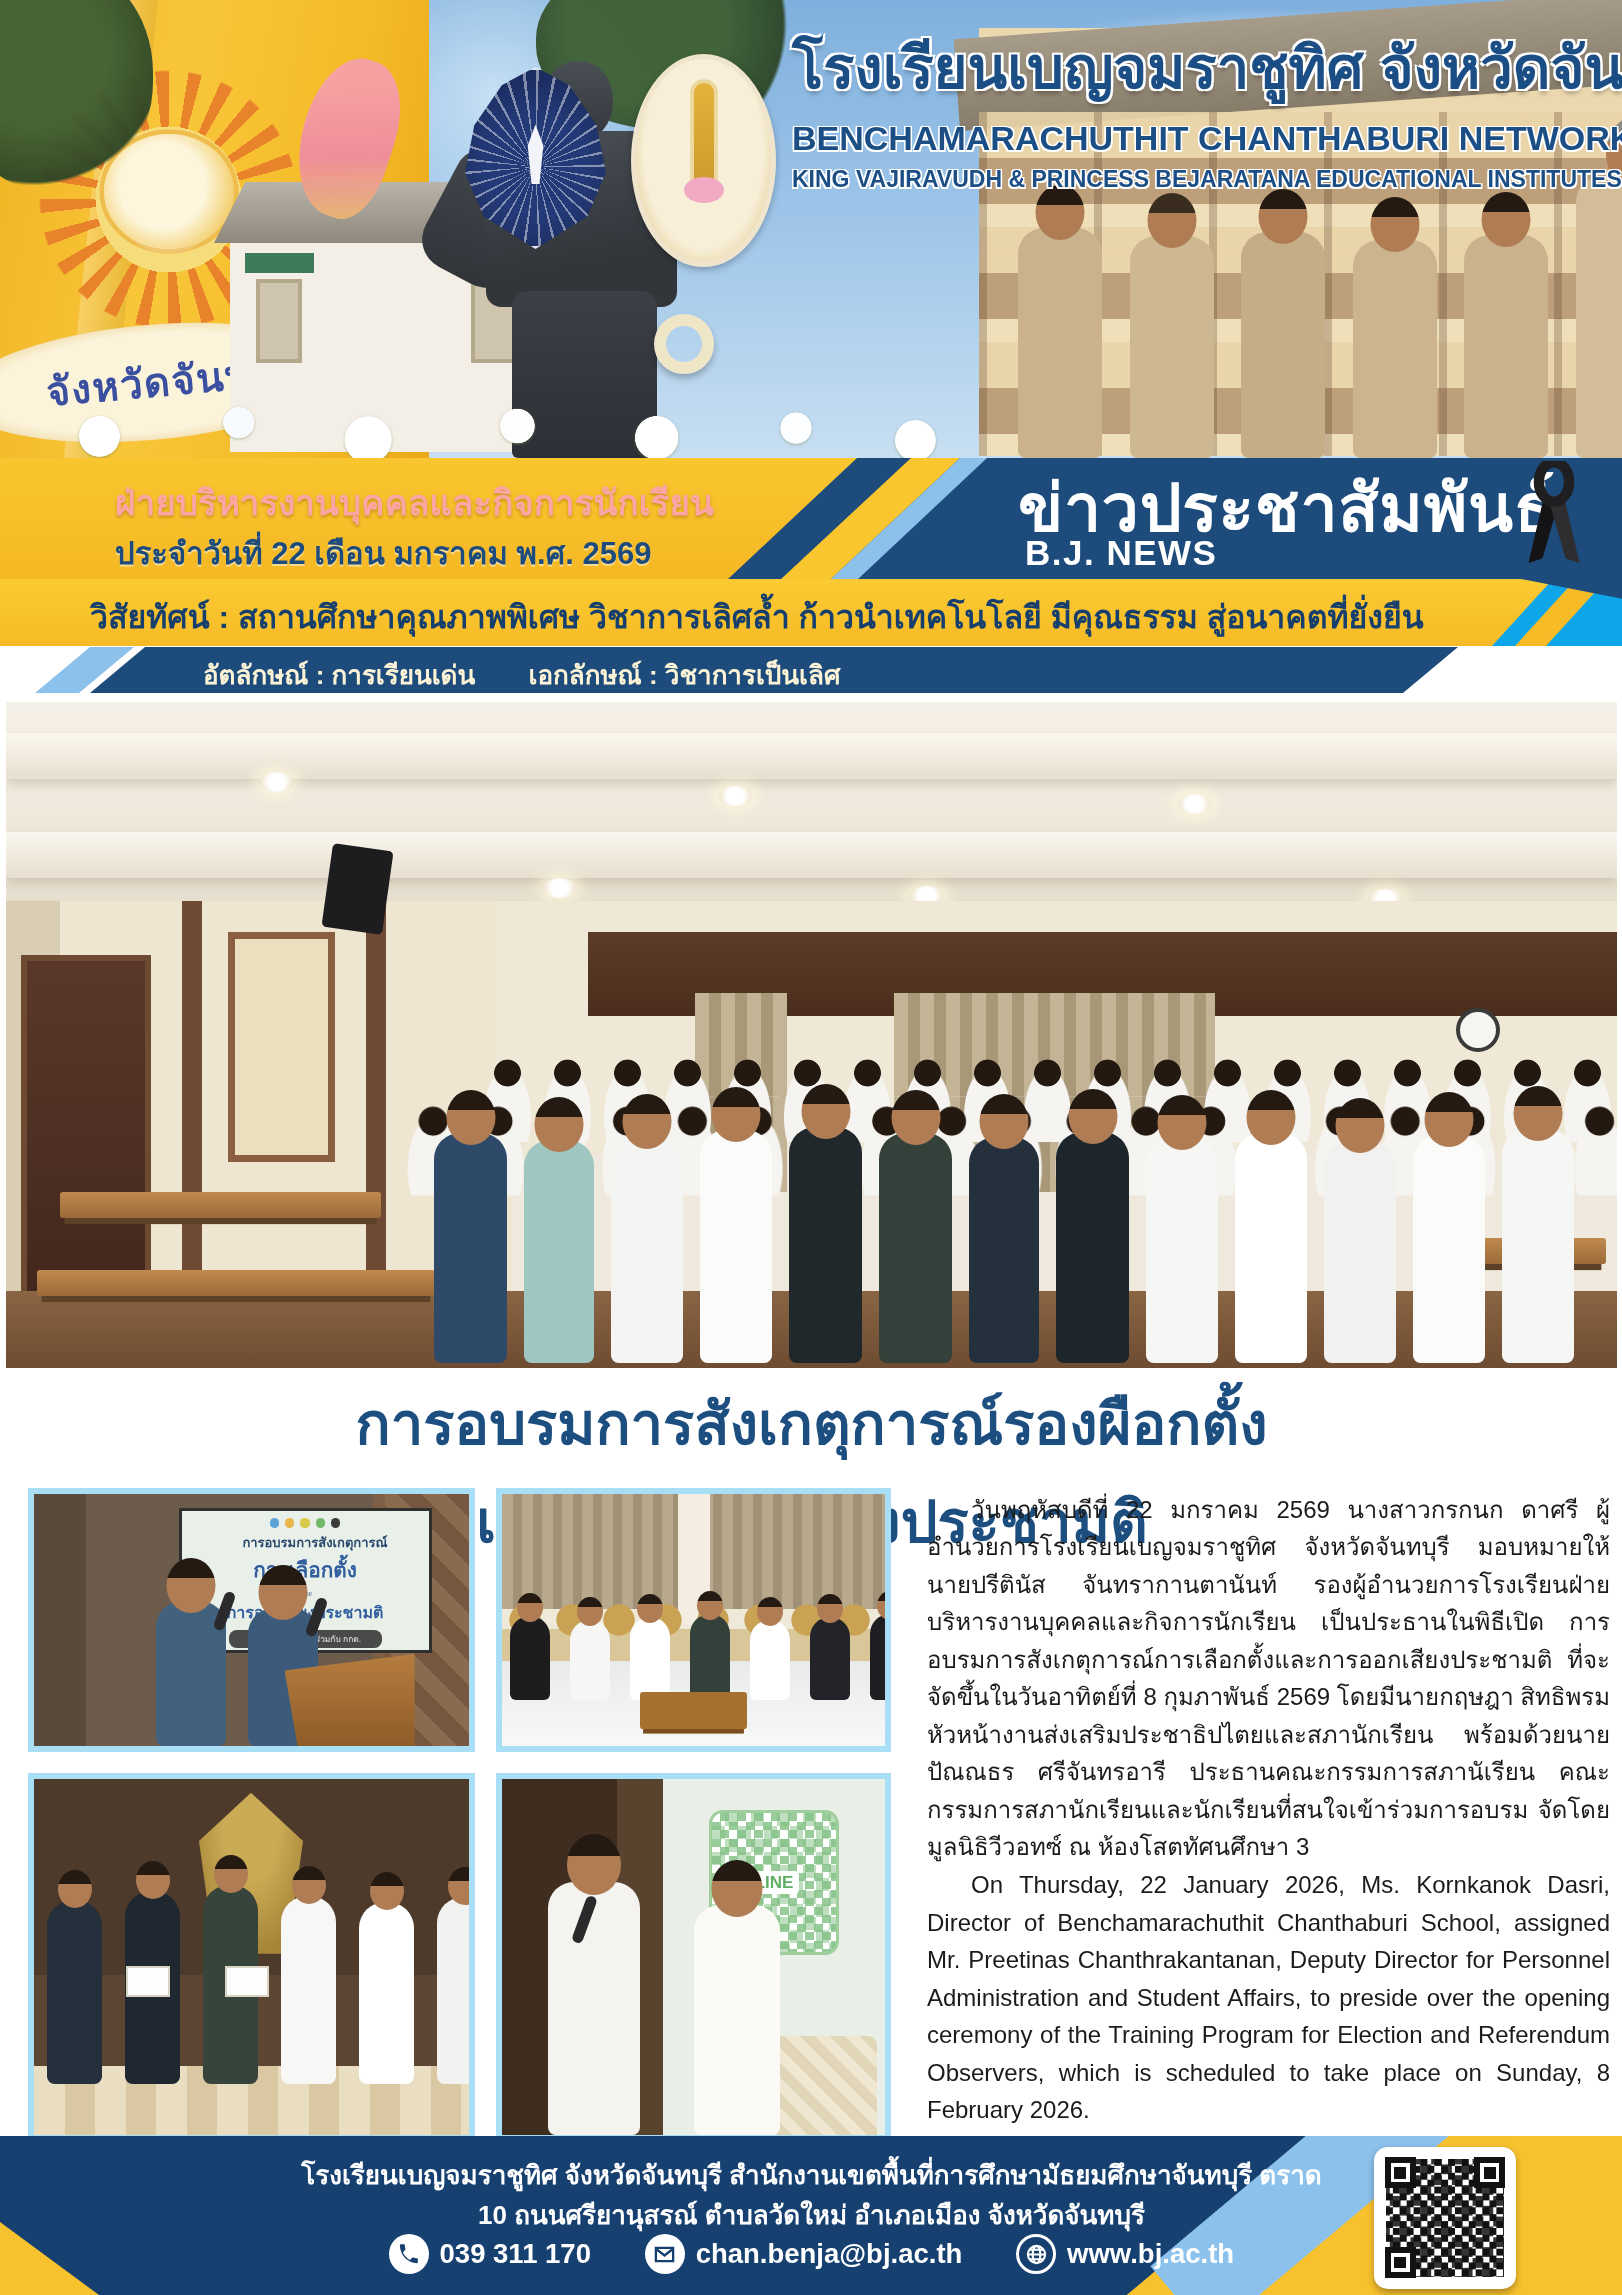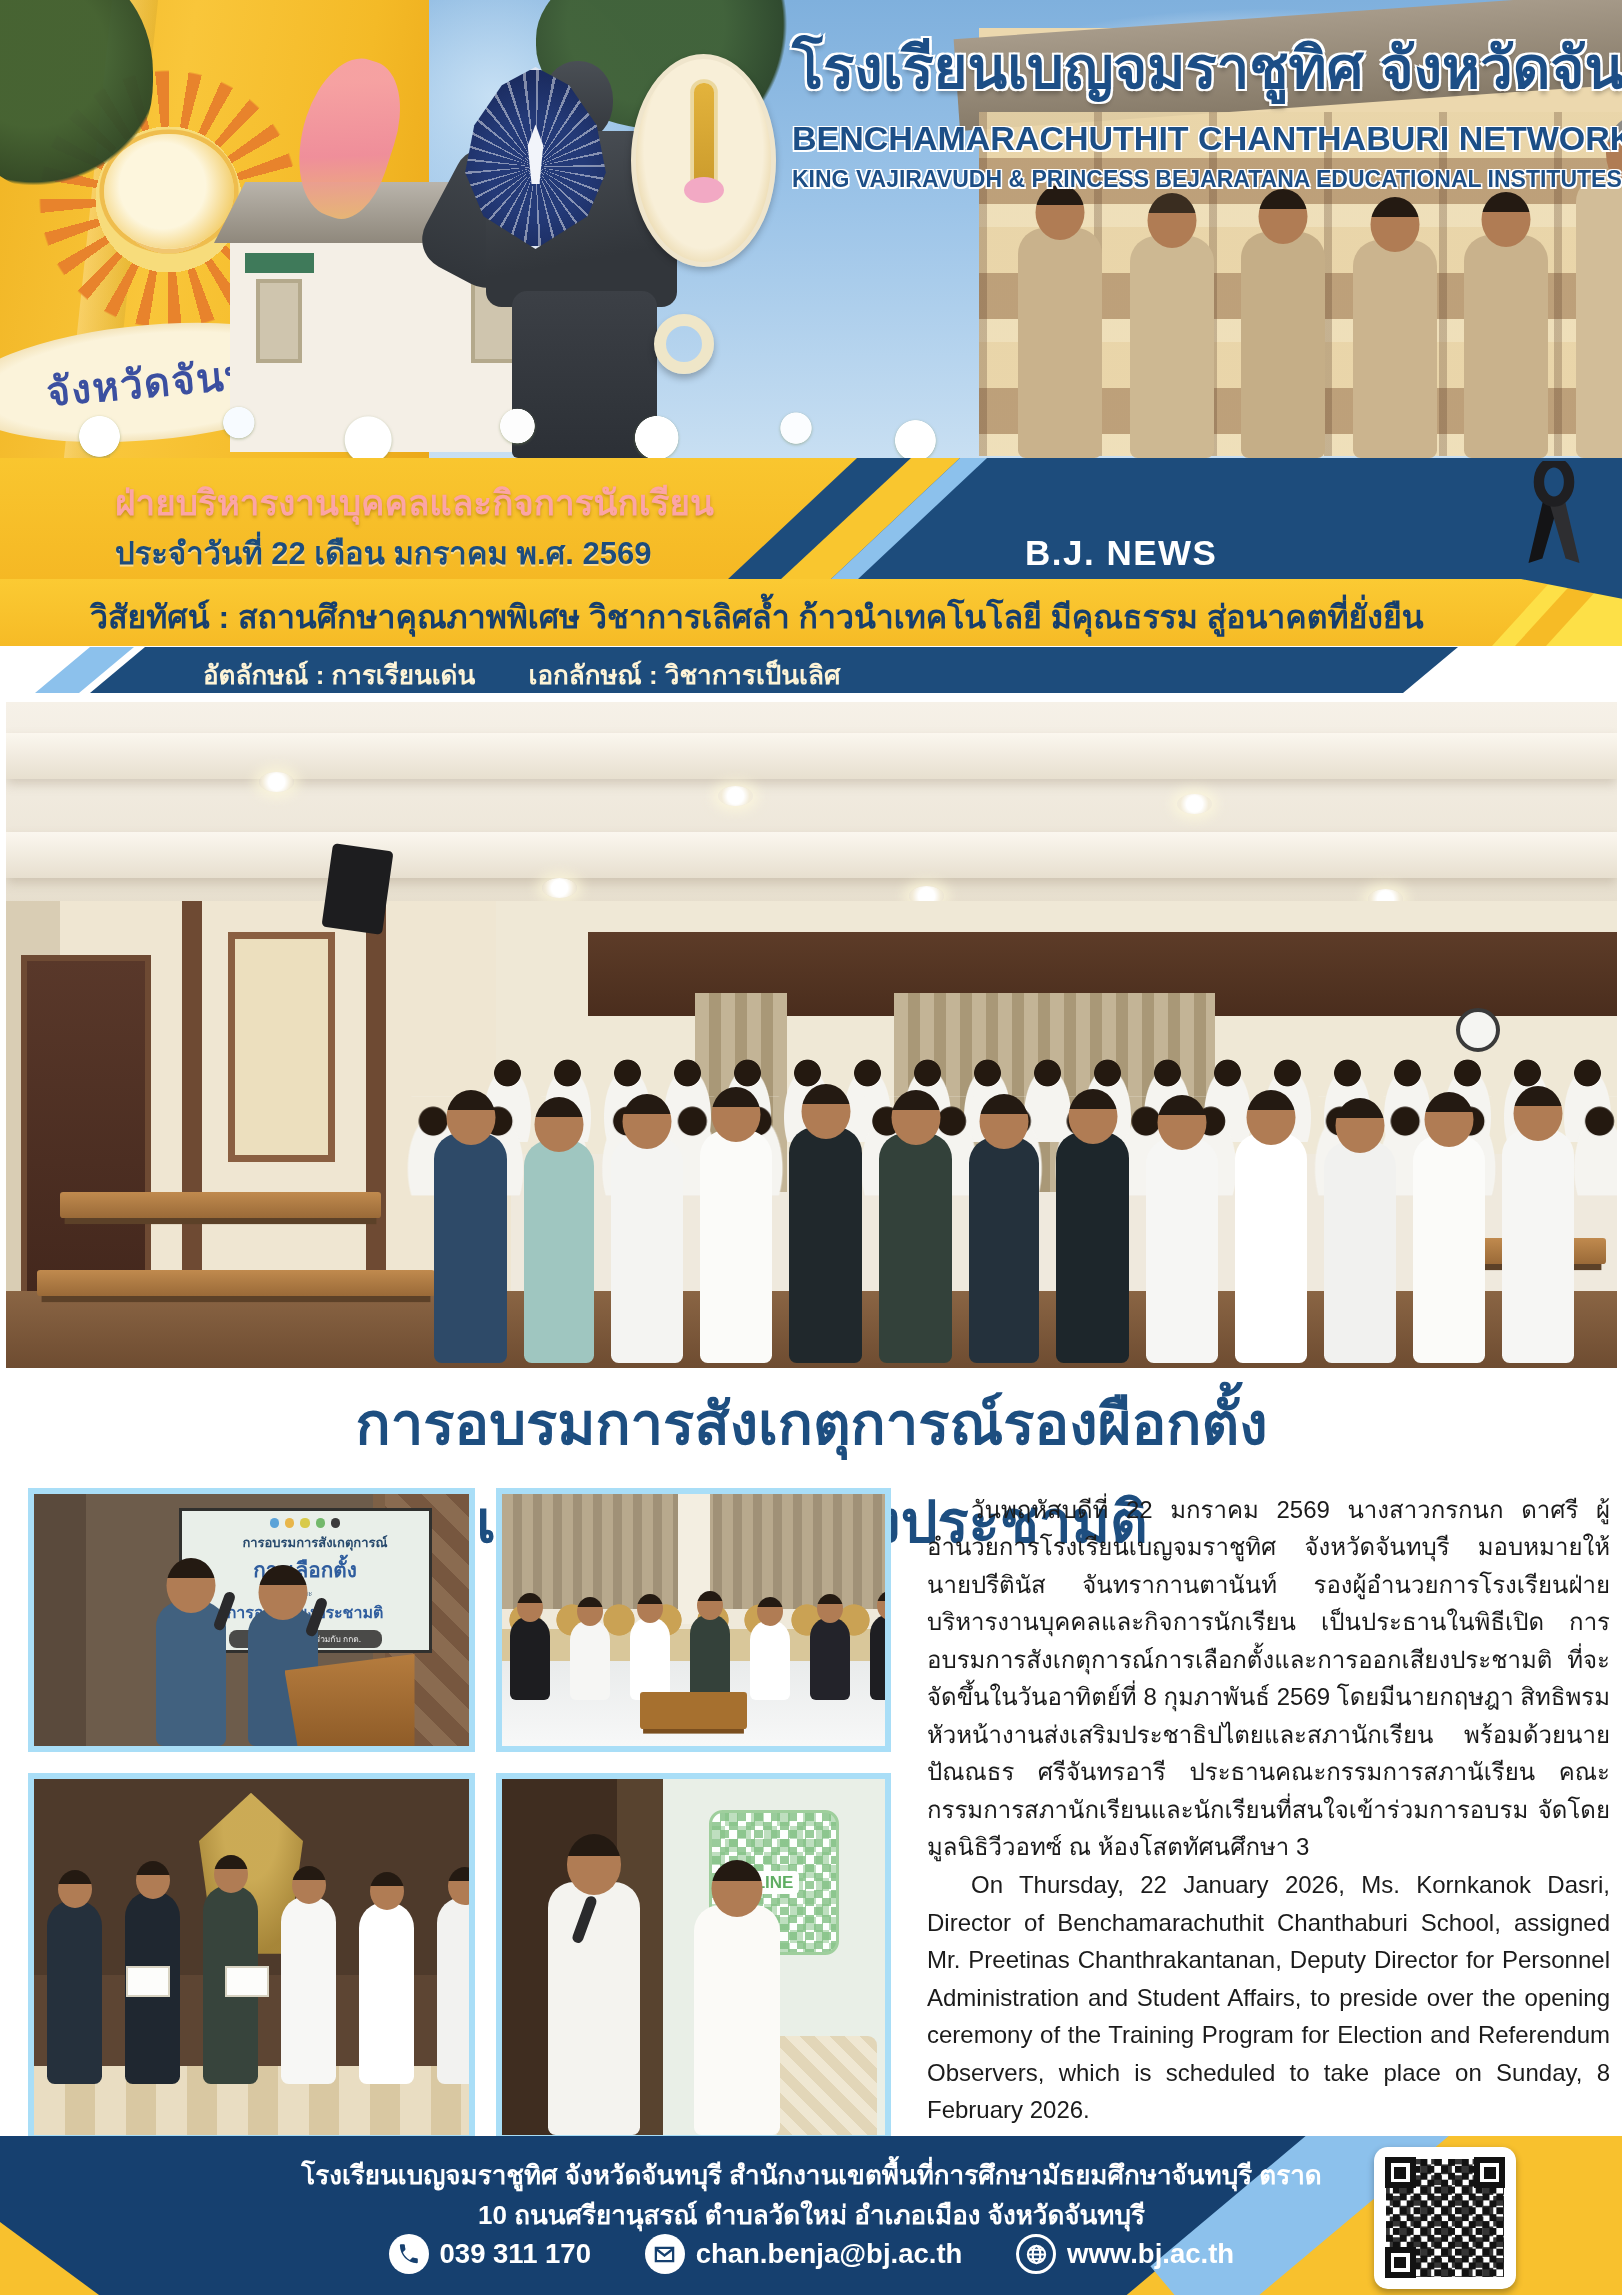--- a/index.html
+++ b/index.html
@@ -108,21 +108,21 @@
   .nb-yellow { position:absolute; inset:0; background:linear-gradient(180deg,#f9c62f,#f5b824); clip-path:polygon(0 0, 857px 0, 727px 100%, 0 100%); }
   .nb-stripe-y { position:absolute; inset:0; background:#f9c62f; clip-path:polygon(911px 0, 960px 0, 830px 100%, 780px 100%); }
   .nb-stripe-b { position:absolute; inset:0; background:#8cc1ec; clip-path:polygon(960px 0, 987px 0, 857px 100%, 830px 100%); }
   .nb-dept { position:absolute; left:115px; top:17px; font-size:35px; font-weight:bold; color:#fca5a5; text-shadow:0 2.3px 3.1px rgba(140,90,0,.45); }
   .nb-date { position:absolute; left:115px; top:70px; font-size:31px; font-weight:bold; color:#1d4c7c; text-shadow:0 1.5px 0 rgba(255,255,255,.5); }
   .nb-title { position:absolute; left:1018px; top:-3.1px; font-size:66px; font-weight:bold; color:#ffffff; letter-spacing:0.8px; }
   .nb-sub { position:absolute; left:1025px; top:75px; font-size:35px; font-weight:bold; color:#ffffff; letter-spacing:1.5px; }
   .ribbon { position:absolute; left:1519px; top:3.1px; width:70px; height:116px; }
 
   
-  .visionband { position:absolute; left:0; top:579px; width:1623px; height:67px; background:#fde047; }
+  .visionband { position:absolute; left:0; top:579px; width:1623px; height:67px; background:#0ea5e9; }
   .vb-yellow { position:absolute; inset:0; background:linear-gradient(180deg,#fbca33,#f6bb26); clip-path:polygon(0 0, 1553px 0, 1492px 100%, 0 100%); }
   .vb-sliver { position:absolute; inset:0; background:#f6bb26; clip-path:polygon(1576px 0, 1607px 0, 1546px 100%, 1515px 100%); }
   .vb-navy-corner { position:absolute; inset:0; background:#1d4c7c; clip-path:polygon(1521px 0, 1623px 0, 1623px 20px); }
   .vb-text { position:absolute; left:90px; top:12.2px; font-size:32px; font-weight:bold; color:#173f6d; }
   .identityband { position:absolute; left:0; top:647px; width:1623px; height:46px; }
   .ib-blue { position:absolute; inset:0; background:#8cc1ec; clip-path:polygon(90px 0, 134px 0, 79px 100%, 35px 100%); }
   .ib-navy { position:absolute; inset:0; background:#1d4c7c; clip-path:polygon(145px 0, 1458px 0, 1403px 100%, 90px 100%); }
   .ib-text { position:absolute; left:203px; top:6.9px; font-size:26px; font-weight:bold; color:#fdf4d7; }
   .ib-text span { margin-right:46px; }
 
@@ -299,20 +299,21 @@
 
     <div class="flowers"></div>
   </div>
 
   <div class="newsband">
     <div class="nb-yellow"></div>
     <div class="nb-stripe-y"></div>
     <div class="nb-stripe-b"></div>
     <div class="nb-dept">ฝ่ายบริหารงานบุคคลและกิจการนักเรียน</div>
     <div class="nb-date">ประจำวันที่ 22 เดือน มกราคม พ.ศ. 2569</div>
+    <div class="nb-title">ข่าวประชาสัมพันธ์</div>
     <div class="nb-sub">B.J. NEWS</div>
     <svg class="ribbon" viewBox="0 0 60 100">
       <path d="M22 28 L8 88 L20 84 L34 36 Z" fill="#141416"></path>
       <path d="M38 28 L52 88 L40 84 L26 36 Z" fill="#2e2e31"></path>
       <ellipse cx="30" cy="18" rx="13" ry="17" fill="none" stroke="#1f1f22" stroke-width="9"></ellipse>
     </svg>
   </div>
 
   <div class="visionband">
     <div class="vb-yellow"></div>

